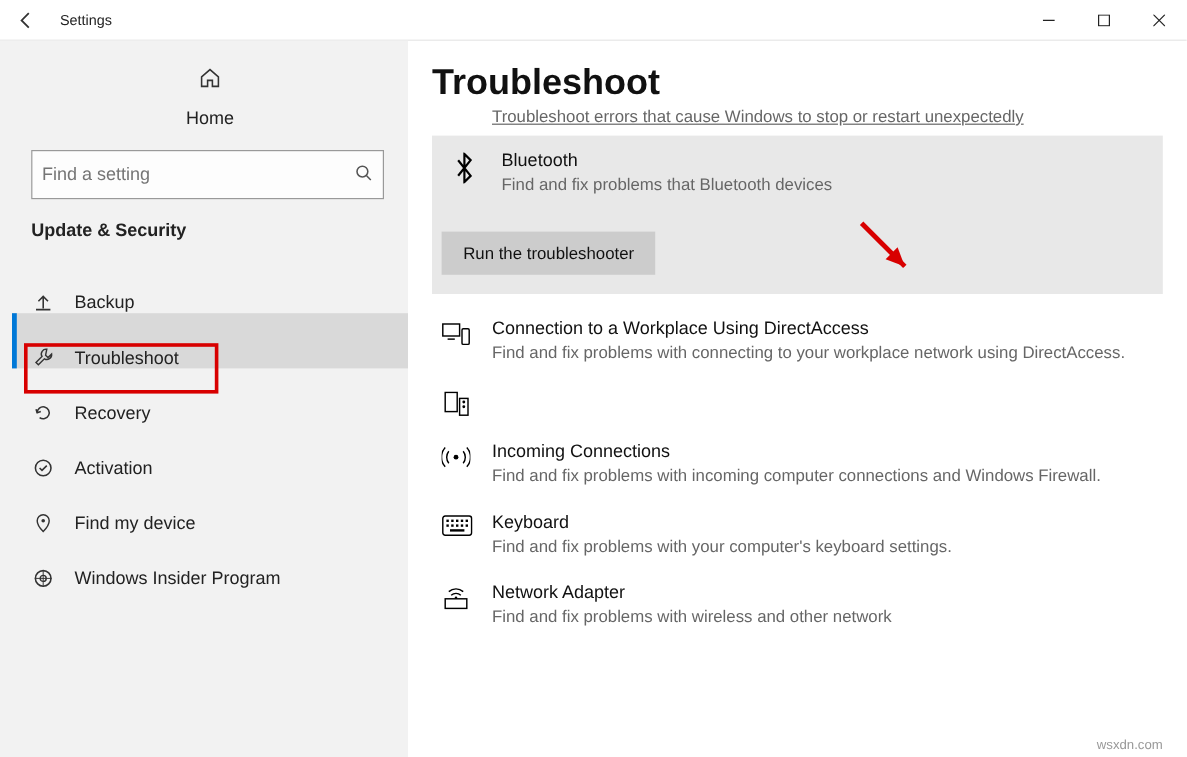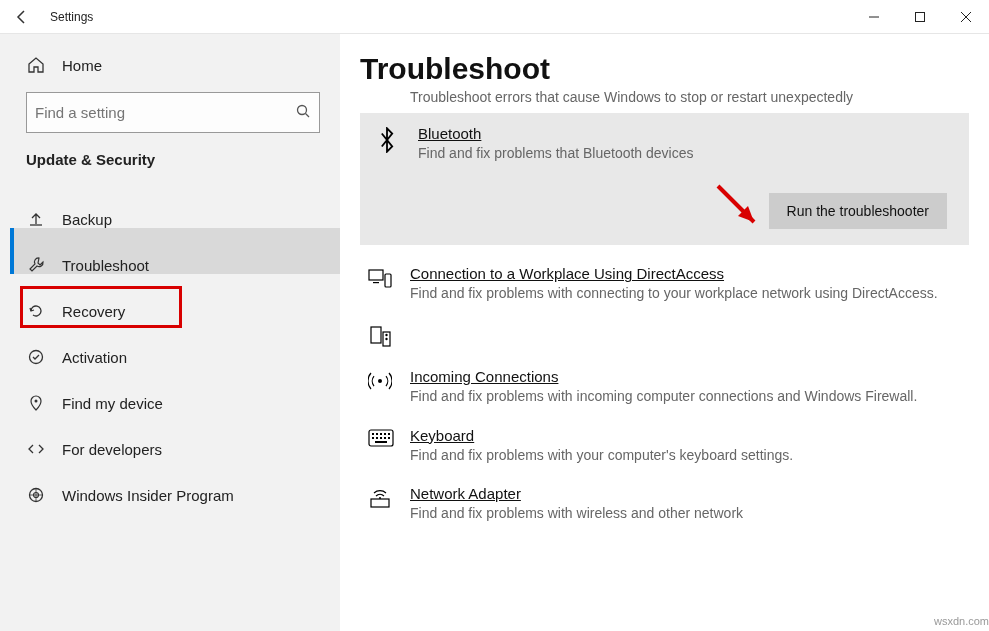--- a/index.html
+++ b/index.html
@@ -7,21 +7,21 @@
 
   .titlebar { height: 34px; display: flex; align-items: center; border-bottom: 1px solid #e6e6e6; background: #fff; }
   .titlebar .back { width: 44px; display: flex; justify-content: center; align-items: center; font-size: 18px; color: #333; cursor: pointer; }
   .titlebar .title { font-size: 12px; color: #222; padding-left: 6px; }
   .titlebar .wincontrols { margin-left: auto; display: flex; }
   .titlebar .wincontrols div { width: 46px; height: 34px; display: flex; justify-content: center; align-items: center; font-size: 12px; color: #222; cursor: pointer; }
 
   .app { display: flex; height: calc(631px - 34px); }
 
   .sidebar { width: 340px; background: #f2f2f2; padding: 14px 0 14px 10px; overflow: hidden; }
-  .home-row { display: flex; align-items: center; gap: 16px; padding: 8px 16px; margin-bottom: 10px; cursor: pointer; }
+  .home-row { display: flex; align-items: center; gap: 16px; padding: 8px 16px; margin-bottom: 10px; cursor: pointer; flex-direction: column; }
   .home-row .icn { width: 20px; display: flex; justify-content: center; color: #333; }
   .home-row .lbl { font-size: 15px; color: #222; }
 
   .searchbox { margin: 0 20px 18px 16px; height: 41px; border: 1px solid #999; background: #fdfdfd; display: flex; align-items: center; padding: 0 8px; }
   .searchbox input { flex: 1; border: none; outline: none; background: transparent; font-size: 15px; color: #555; }
   .searchbox .sicon { color: #555; font-size: 14px; }
 
   .section-header { font-size: 15px; font-weight: 600; color: #222; padding: 0 16px 14px 16px; }
 
   .nav-item { display: flex; align-items: flex-end; gap: 16px; height: 46px; padding: 0 16px; cursor: pointer; }
@@ -30,34 +30,34 @@
   .nav-item.selected { background: #d9d9d9; border-left: 4px solid #0078d7; padding-left: 12px; }
 
   .highlight-box { position: absolute; border: 3px solid #d80000; pointer-events: none; }
 
   .main { flex: 1; padding: 18px 20px 0 20px; overflow: hidden; position: relative; }
   .main h1 { font-size: 30px; font-weight: 600; color: #111; margin-bottom: 6px; }
 
   .ts-item { display: flex; padding: 10px 8px; }
   .ts-item .ts-icon { width: 42px; display: flex; justify-content: flex-start; align-items: flex-start; color: #000; font-size: 22px; padding-top: 2px; }
   .ts-item .ts-text { flex: 1; }
-  .ts-item .ts-title { font-size: 15px; color: #111; margin-bottom: 2px; text-decoration: underline; }
+  .ts-item .ts-title { font-size: 15px; color: #111; margin-bottom: 2px; }
   .ts-item .ts-desc { font-size: 14px; color: #666; line-height: 1.4; }
 
   .ts-expanded { background: #e8e8e8; padding: 12px 8px 16px 8px; margin-bottom: 10px; }
   .ts-expanded .ts-item { padding-top: 0; }
-  .run-row { display: flex; justify-content: flex-end; padding-right: 14px; margin-top: 20px; }
+  .run-row { display: flex; padding-right: 14px; margin-top: 20px; }
   .run-btn { background: #ccc; border: none; padding: 10px 18px; font-size: 14px; color: #111; cursor: pointer; }
 
   .truncated-first { padding: 0 8px 6px 50px; margin-top: -4px; }
-  .truncated-first .ts-desc { font-size: 14px; color: #666; line-height: 1.35; }
+  .truncated-first .ts-desc { font-size: 14px; color: #666; line-height: 1.35; text-decoration: underline; }
 
   .arrow { position: absolute; width: 60px; height: 60px; pointer-events: none; }
 
-  .watermark { position: absolute; right: 0; bottom: 4px; font-size: 11px; color: #999; }
+  .watermark { position: absolute; right: 20px; bottom: 4px; font-size: 11px; color: #999; }
 </style>
 </head>
 <body>
 
 <div class="titlebar">
   <div class="back">
     <svg width="16" height="16" viewBox="0 0 16 16">
         <path d="M10 2 L4 8 L10 14" stroke="#333" stroke-width="1.5" fill="none"></path>
       </svg>
   </div>
@@ -147,28 +147,20 @@
     <div class="nav-item">
       <span class="icn">
         <svg width="18" height="18" viewBox="0 0 18 18">
             <path d="M9 2 A5 5 0 0 1 14 7 C14 11 9 16 9 16 C9 16 4 11 4 7 A5 5 0 0 1 9 2 Z" stroke="#333" stroke-width="1.2" fill="none"></path>
             <circle cx="9" cy="7" r="1.5" fill="#333"></circle>
           </svg>
       </span>
       <span class="lbl">Find my device</span>
     </div>
 
-    <div class="nav-item">
-      <span class="icn">
-        <svg width="18" height="18" viewBox="0 0 18 18">
-            <path d="M6 5 L2 9 L6 13 M12 5 L16 9 L12 13" stroke="#333" stroke-width="1.3" fill="none"></path>
-          </svg>
-      </span>
-      <span class="lbl">For developers</span>
-    </div>
 
     <div class="nav-item">
       <span class="icn">
         <svg width="18" height="18" viewBox="0 0 18 18">
             <circle cx="9" cy="9" r="6.5" stroke="#333" stroke-width="1.3" fill="none"></circle>
             <circle cx="9" cy="9" r="2.5" stroke="#333" stroke-width="1.2" fill="none"></circle>
             <line x1="2" y1="9" x2="16" y2="9" stroke="#333" stroke-width="0.8"></line>
             <line x1="9" y1="2" x2="9" y2="16" stroke="#333" stroke-width="0.8"></line>
           </svg>
       </span>

